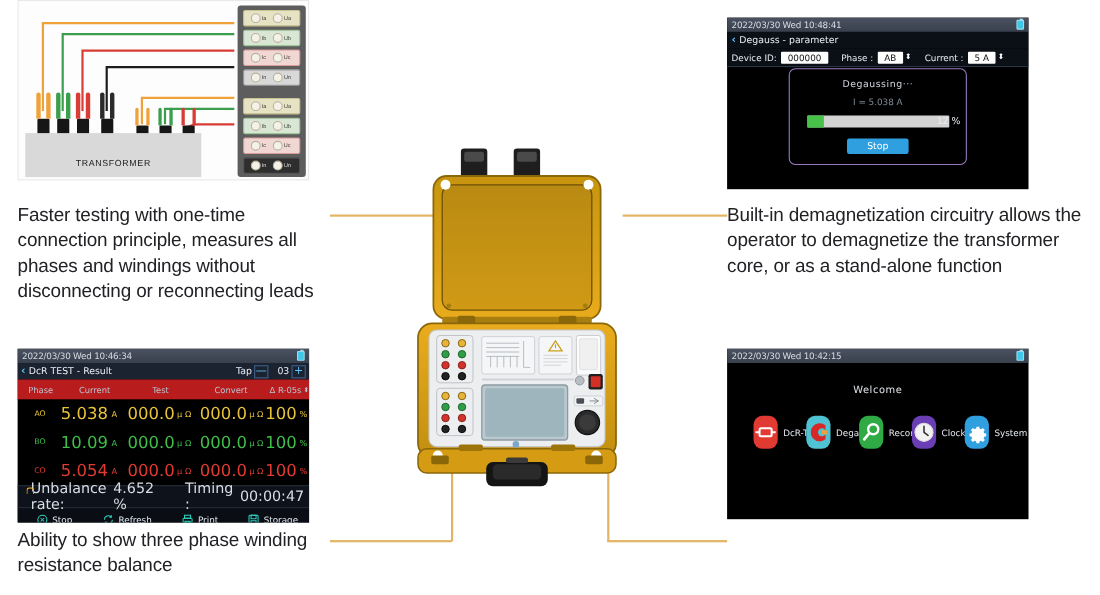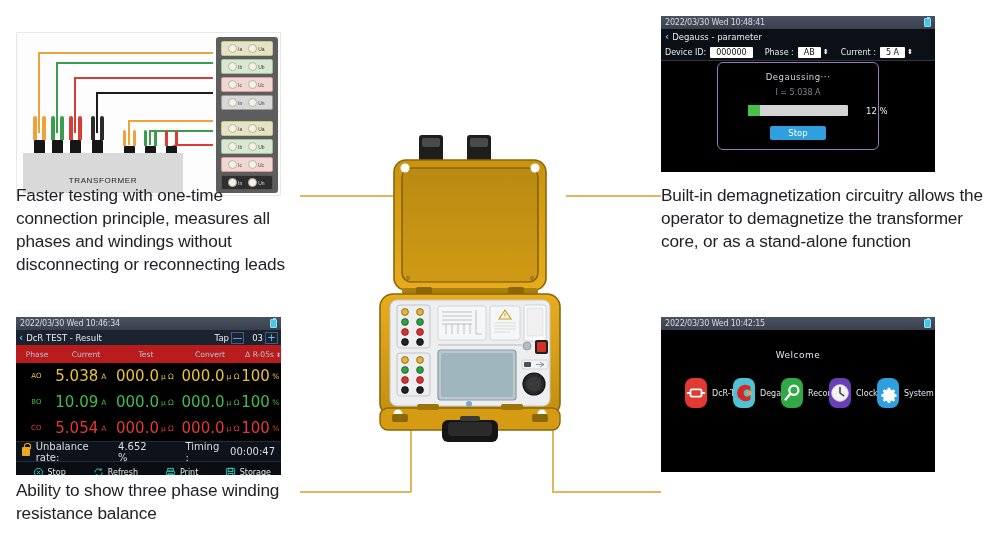--- a/index.html
+++ b/index.html
@@ -49,21 +49,21 @@
     border: 1px solid #9fd8e8;
     border-radius: 1px;
     position: relative;
   }
   .batt::after{
     content:""; position:absolute; top:-2px; left:1.5px;
     width:3px;height:1.5px;background:#9fd8e8;
   }
 
   
-  #diagram { position:absolute; left:16px; top:32px; width:265px; height:164px;
+  #diagram { position:absolute; left:16px; top:0; width:265px; height:164px;
              background:#fdfdfd; border:1px solid #e8e8e8; overflow:hidden; }
   #diagram .xfmr-body {
     position:absolute; left:6px; top:120px; width:160px; height:40px;
     background:#d9d9d9;
   }
   #diagram .xfmr-label {
     position:absolute; left:6px; top:143px; width:160px;
     text-align:center; font-size:8px; letter-spacing:0.6px; color:#1c1c1c;
     font-family:"Liberation Sans",sans-serif;
   }
@@ -113,21 +113,21 @@
   }
   #dcr .row .ph{ width:30px;text-align:right;padding-right:4px;font-size:7px;}
   #dcr .row .cur{ width:54px;text-align:right;font-size:15px;font-family:"DejaVu Sans",sans-serif;}
   #dcr .row .unit{ width:12px;font-size:7.5px;padding-left:3px;}
   #dcr .row .val{ width:50px;text-align:right;font-size:15px;}
   #dcr .row .uohm{ width:17px;font-size:7.5px;padding-left:2px;}
   #dcr .row .pct{ width:28px;text-align:left;font-size:15px;}
   #dcr .row .pctu{ width:12px;font-size:7.5px;padding-left:3px;}
   #dcr .infobar{
     height:20px;background:#0e131b;border-top:1px solid #232c38;
-    display:flex;align-items:center;color:#d9dee6;font-size:10px;padding:0 6px;gap:6px;
+    display:flex;align-items:center;color:#d9dee6;font-size:13px;padding:0 6px;gap:6px;
   }
   #dcr .lock{width:8px;height:9px;background:#f0a81e;border-radius:1px;position:relative;}
   #dcr .lock::before{content:"";position:absolute;top:-4px;left:1.5px;width:5px;height:5px;
     border:1.4px solid #f0a81e;border-bottom:none;border-radius:3px 3px 0 0;}
   #dcr .btnbar{
     height:21px;background:#0a0e14;border-top:1px solid #232c38;
     display:flex;align-items:center;color:#e3e8ef;font-size:8px;
   }
   #dcr .btnbar .b{flex:1;display:flex;align-items:center;justify-content:center;gap:4px;}
   #dcr .ico{width:11px;height:11px;color:#2fd3c0;}
@@ -144,21 +144,21 @@
   #deg .field{background:#fff;color:#111;font-size:8px;padding:1px 6px;border-radius:1px;}
   #deg .spin{display:flex;align-items:center;gap:2px;}
   #deg .dialog{
     position:absolute;left:56px;top:46px;width:162px;height:88px;
     border:1.5px solid #9a79c0;border-radius:6px;background:#000;
     display:flex;flex-direction:column;align-items:center;padding-top:9px;
   }
   #deg .dlgtitle{color:#cfd6de;font-size:8.5px;letter-spacing:0.5px;}
   #deg .dlgcur{color:#7d8893;font-size:8px;margin-top:6px;}
   #deg .bar{
-    margin-top:8px;width:100px;height:11px;background:#d3d3d3;border-radius:1px;
+    margin-top:8px;width:129px;height:11px;background:#d3d3d3;border-radius:1px;
     position:relative;display:flex;align-items:center;
   }
   #deg .bar .fill{height:11px;background:#45c247;}
   #deg .pct{position:absolute;left:118px;color:#e8edf2;font-size:8.5px;white-space:nowrap;}
   #deg .stop{
     margin-top:10px;background:#2f9fe0;color:#fff;font-size:8.5px;
     padding:2px 18px;border-radius:2px;
   }
 
   

